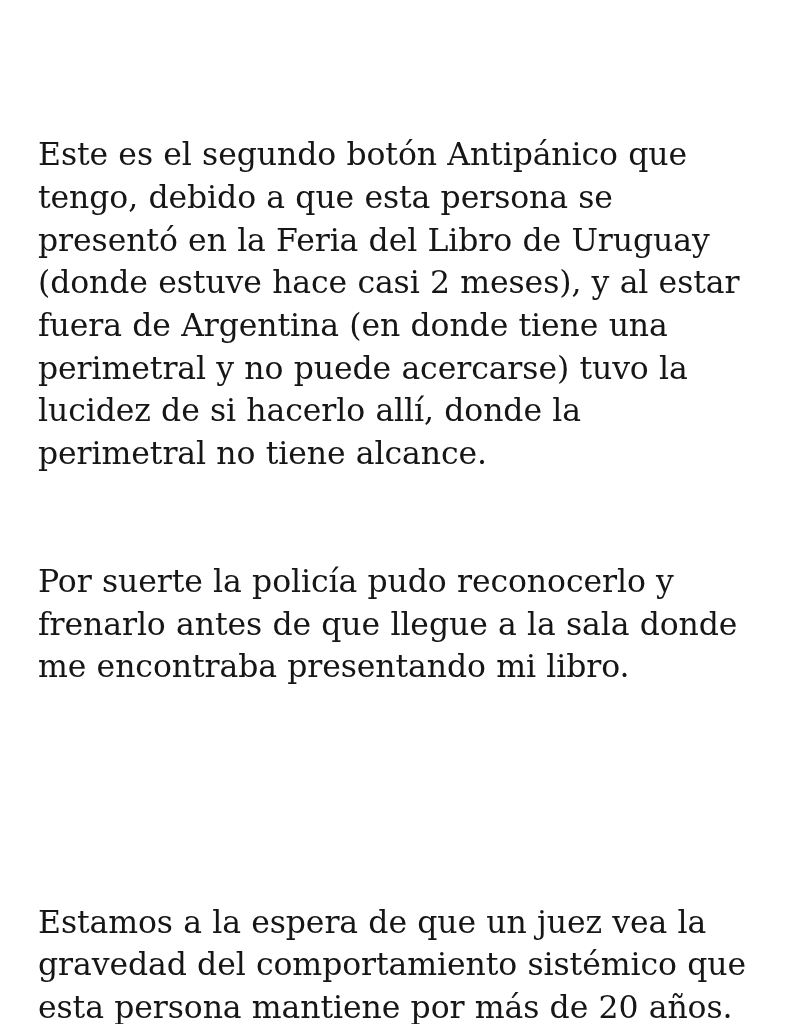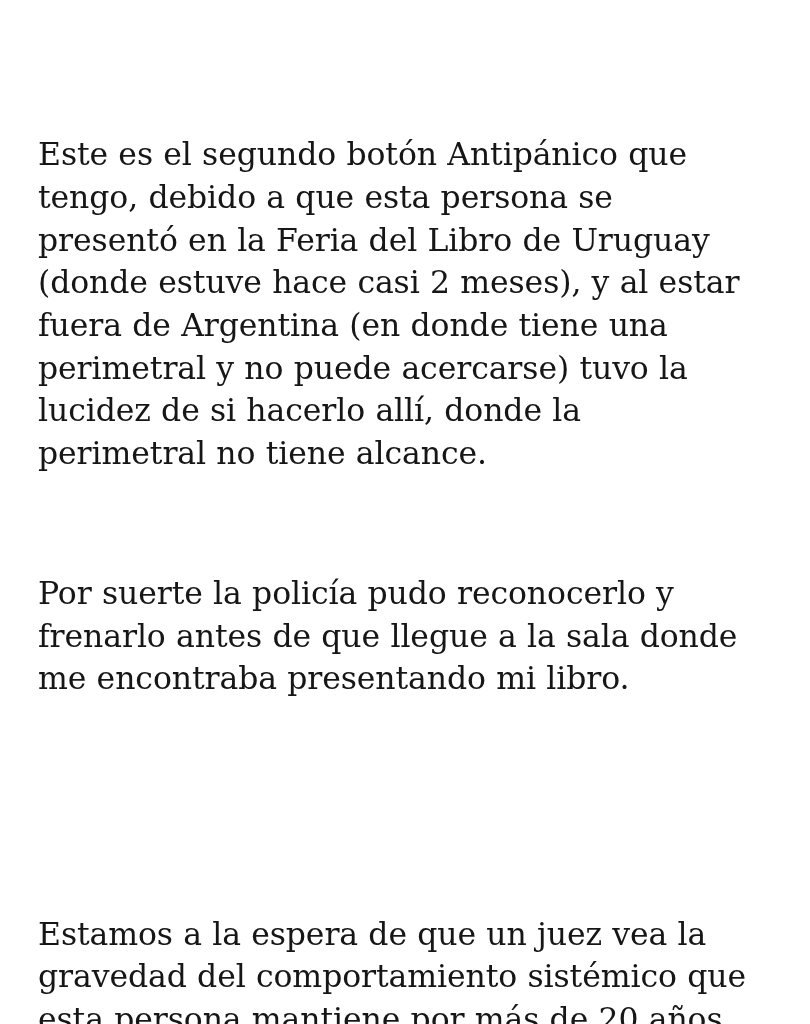--- a/index.html
+++ b/index.html
@@ -29,21 +29,21 @@
     word-spacing: 0.4px;
     color: #161616;
     white-space: pre-wrap;
     font-weight: 400;
   }
   .paragraph {
     margin: 0;
     white-space: pre-wrap;
   }
   .paragraph + .paragraph {
-    margin-top: 12px;
+    margin-top: 0;
   }
   .spacer-line {
     height: 42px;
   }
 </style>
 </head>
 <body>
 
 <div class="page">
   <div class="text-block">

